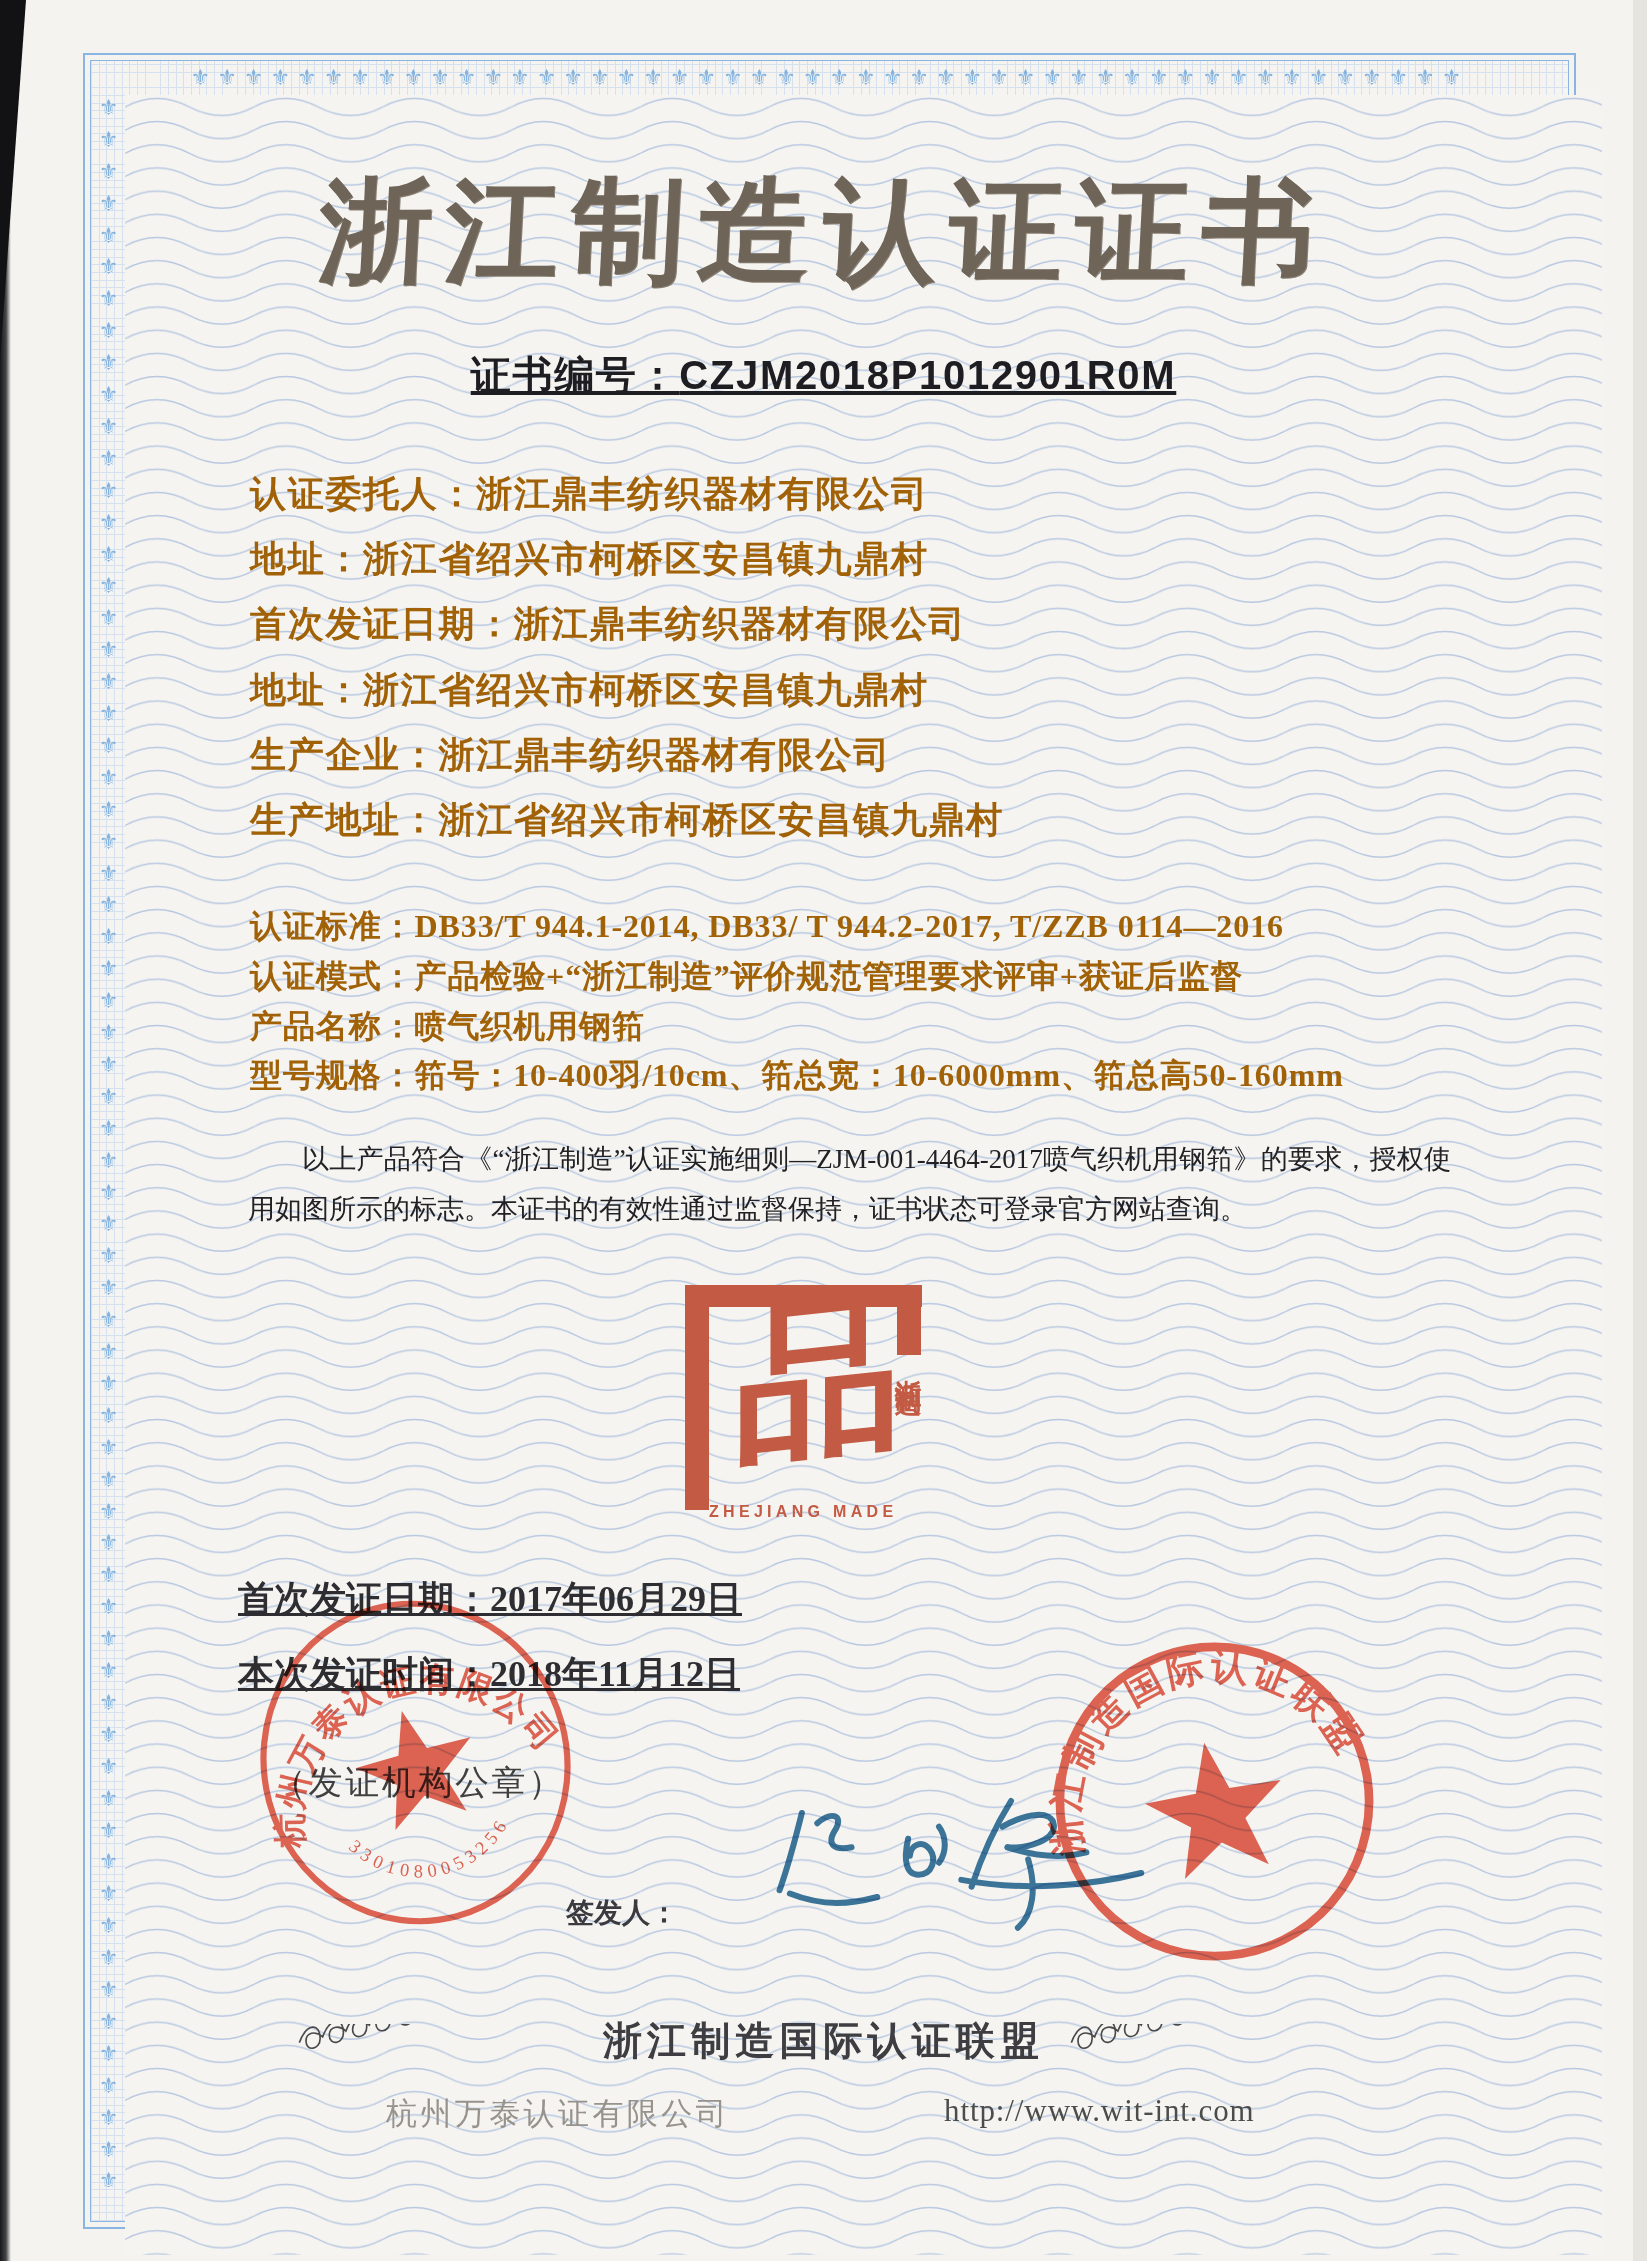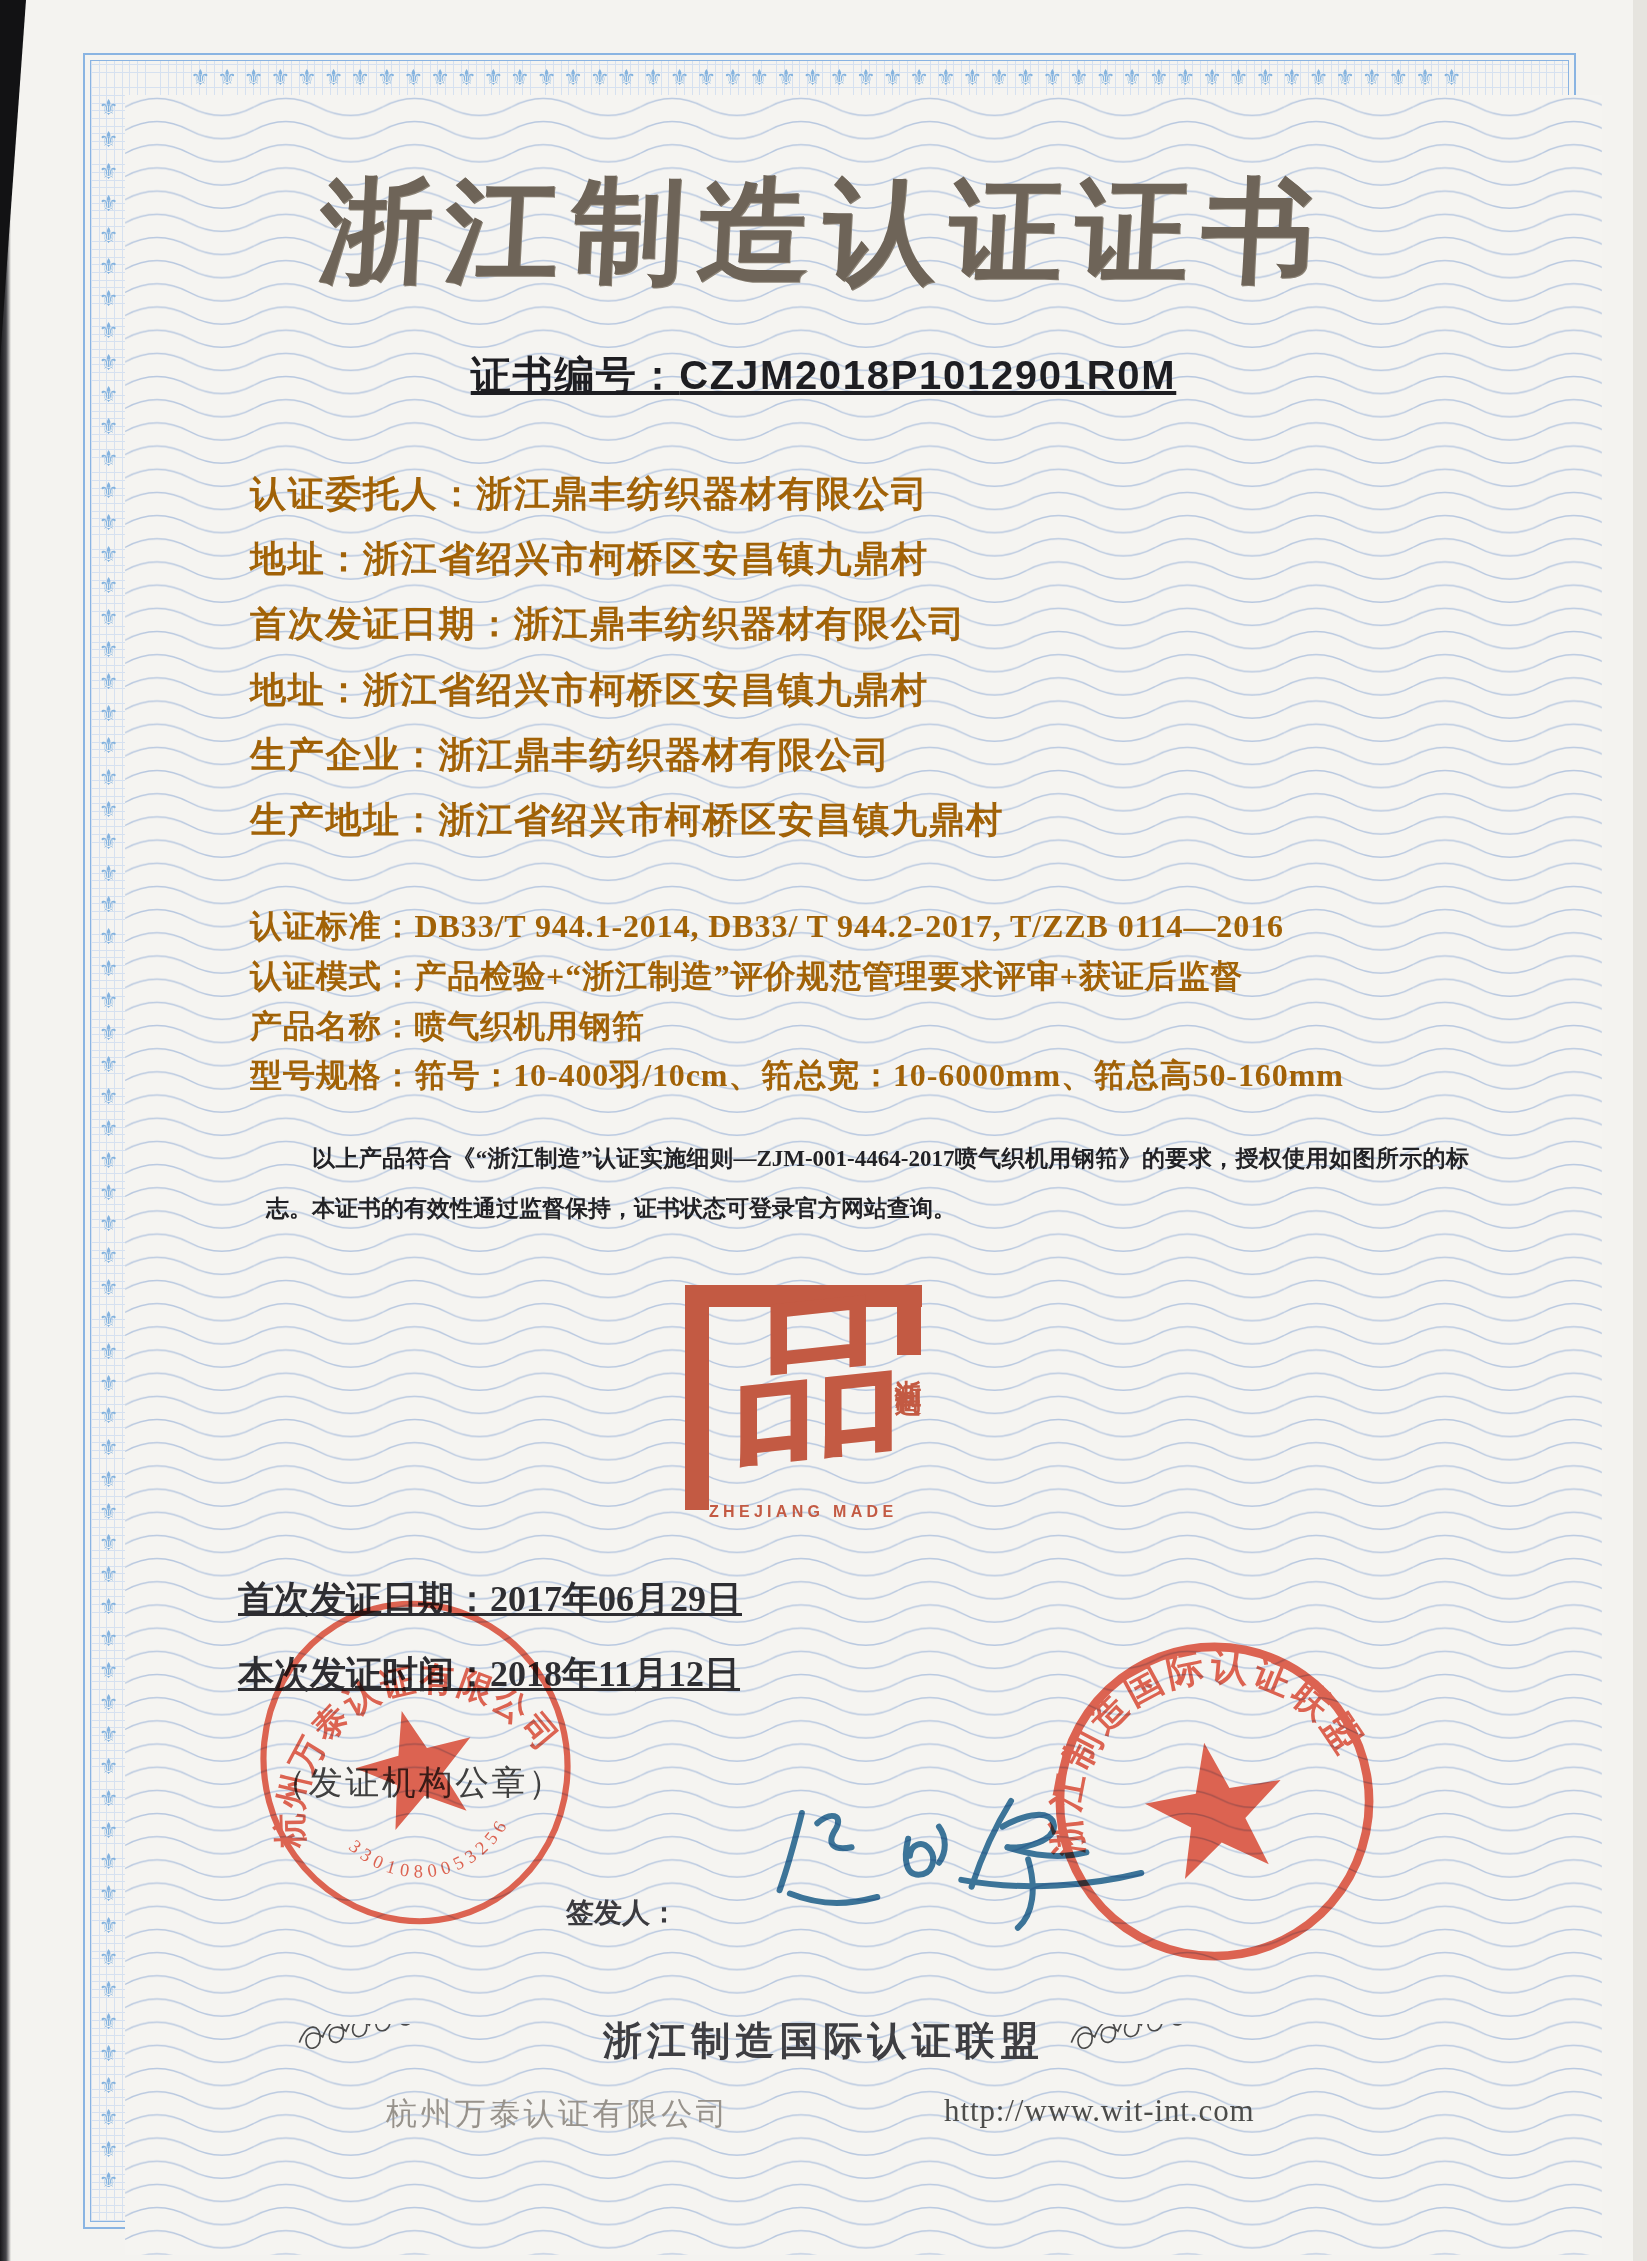--- a/index.html
+++ b/index.html
@@ -30,22 +30,22 @@
   .content{position:absolute;left:0;top:0;width:100%;height:100%;}
   .title{position:absolute;left:0;top:156px;width:100%;text-align:center;
          font-size:113px;font-weight:900;color:#6e6458;letter-spacing:13px;
          transform:skewX(-3deg);text-shadow:0.9px 0.9px 0 #8a8174;}
   .certno{position:absolute;left:0;top:348px;width:100%;text-align:center;
           font-size:40px;font-weight:700;color:#1e1e22;letter-spacing:1.7px;
           font-family:"Liberation Sans","DejaVu Sans",sans-serif;text-decoration:underline;}
   .line{position:absolute;left:250px;color:#a16207;font-weight:700;white-space:nowrap;}
   .party{font-size:36px;letter-spacing:1.7px;}
   .detail{font-size:32px;letter-spacing:0.9px;}
-  .statement{position:absolute;left:266px;top:1134px;width:1203px;font-size:23px;line-height:50px;
-             color:#222226;text-align:justify;text-indent:2em;font-weight:700;}
+  .statement{position:absolute;left:248px;top:1134px;width:1203px;font-size:27px;line-height:50px;
+             color:#222226;text-align:justify;text-indent:2em;font-weight:400;}
   
   .logo{position:absolute;left:652px;top:1276px;width:360px;height:275px;color:#c35a43;}
   .logo .bar{position:absolute;background:#c35a43;}
   .l-left{left:33px;top:8.6px;width:24px;height:225px;}
   .l-top{left:33px;top:8.6px;width:237px;height:22px;}
   .l-stub{left:245px;top:31px;width:24px;height:48px;}
   .l-mark{position:absolute;left:82px;top:19px;font-size:168px;font-weight:900;
           transform:rotate(-6deg) skewX(-6deg);line-height:1;}
   .l-vert{position:absolute;left:241px;top:82px;font-size:26.6px;font-weight:900;line-height:30px;
           writing-mode:vertical-rl;text-orientation:upright;letter-spacing:3.4px;}

